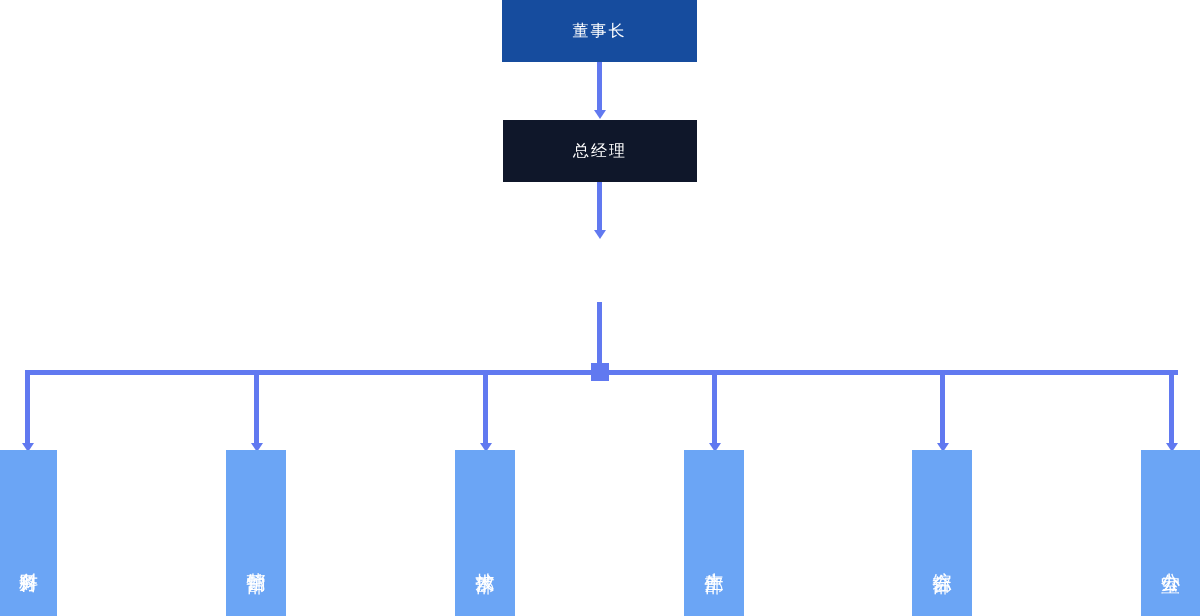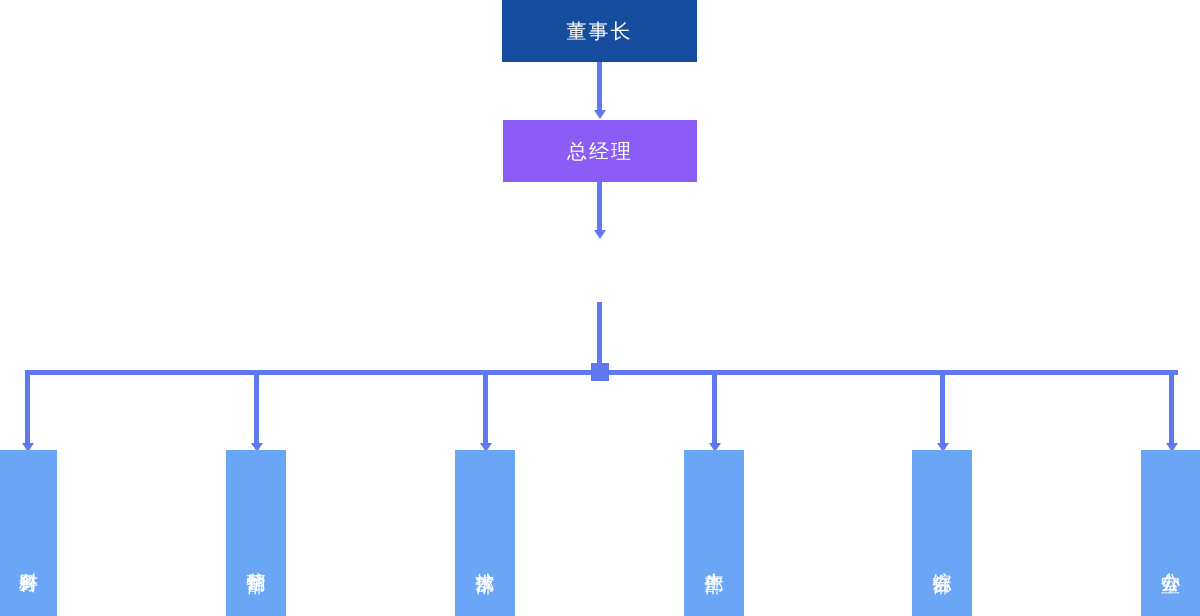--- a/index.html
+++ b/index.html
@@ -21,40 +21,40 @@
     background: #ffffff;
   }
 
   
   .node-box {
     position: absolute;
     display: flex;
     align-items: center;
     justify-content: center;
     color: #ffffff;
-    font-size: 20px;
+    font-size: 16px;
     letter-spacing: 2px;
     line-height: 1;
     box-sizing: border-box;
     user-select: none;
   }
 
   .node-chairman {
     left: 502px;
     top: 0px;
     width: 195px;
     height: 62px;
     background: #164C9E;
   }
   .node-gm {
     left: 503px;
     top: 120px;
     width: 194px;
     height: 62px;
-    background: #8b5cf6;
+    background: #0f172a;
   }
   .node-dgm {
     left: 504px;
     top: 240px;
     width: 193px;
     height: 62px;
     background: #4586EE;
   }
 
   

